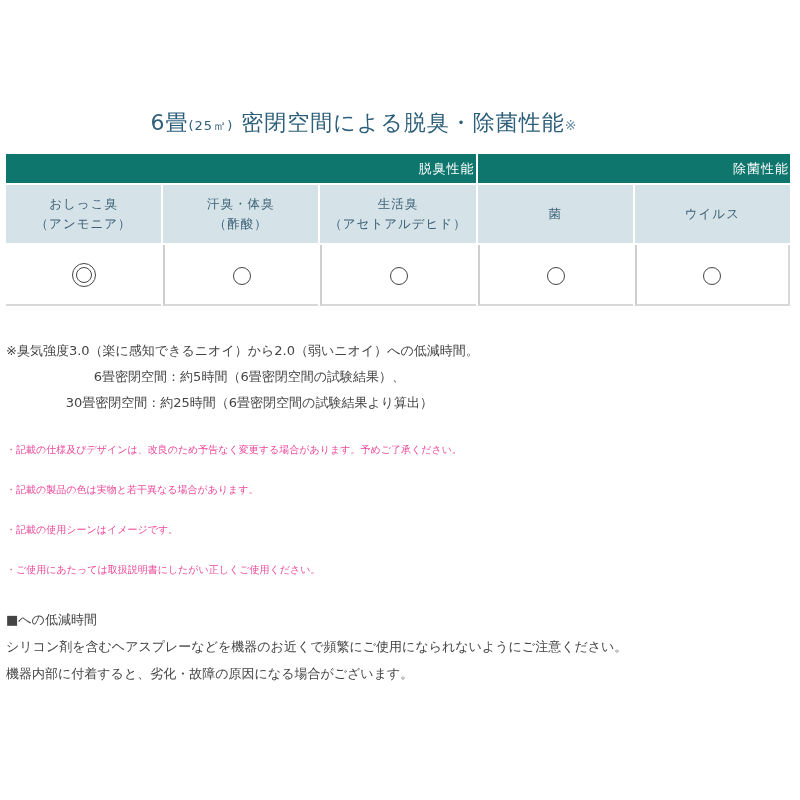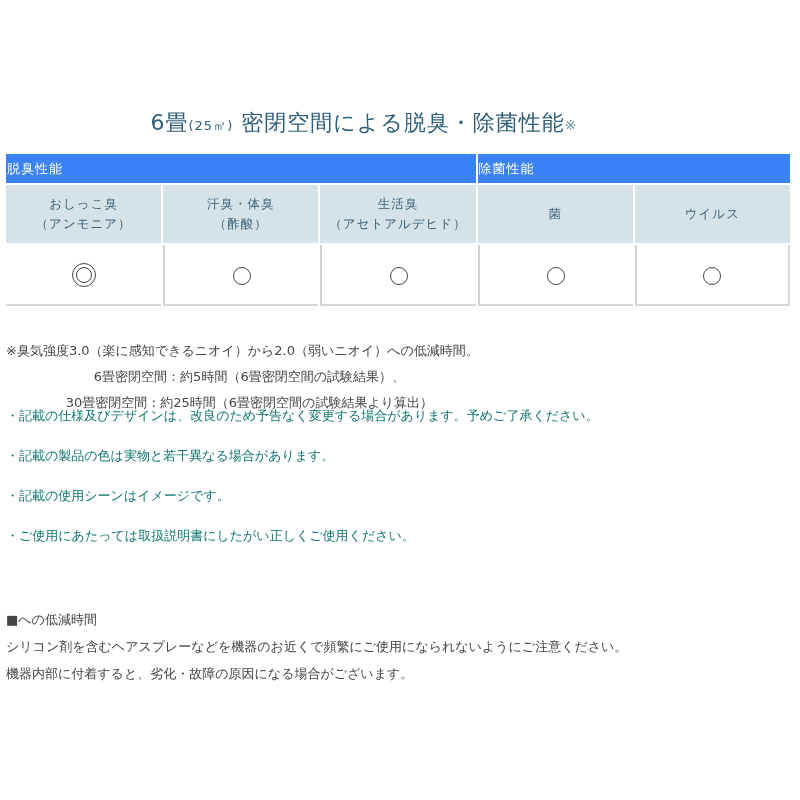--- a/index.html
+++ b/index.html
@@ -4,36 +4,36 @@
 <style>
   html, body { margin:0; padding:0; background:#ffffff; }
   body { width:800px; height:800px; position:relative; overflow:hidden;
          font-family:"DejaVu Sans", "Liberation Sans", sans-serif; color:#333; }
   .title { position:absolute; top:108px; left:0; width:648px; text-align:center;
            font-size:22px; color:#2e5f7a; letter-spacing:1px;margin-left:40px; }
   .title .small { font-size:13px; letter-spacing:1px; }
   .title .mark { font-size:14px; color:#6d8fa3; }
   table.spec { position:absolute; top:152px; left:6px; width:788px;
                border-collapse:separate; border-spacing:2px 2px; table-layout:fixed; margin:0 -2px; }
-  .spec th.group { background:#3b82f6; color:#ffffff; font-weight:normal; font-size:13px;
-                   height:27px; text-align:left; letter-spacing:1px; }
+  .spec th.group { background:#0f766e; color:#ffffff; font-weight:normal; font-size:13px;
+                   height:27px; text-align:right; letter-spacing:1px; }
   .spec th.sub { background:#d5e2e8; color:#3a6075; font-weight:normal; font-size:12.5px;
                  height:56px; text-align:center; line-height:20px; letter-spacing:1px; }
   .spec td.val { background:#fff; height:57px; text-align:center; font-size:20px; color:#444;
                  border-left:2px solid #cfcfcf; border-bottom:2px solid #d8d8d8; }
   .spec td.val.first { border-left:none; border-bottom:2px solid #d8d8d8; }
   .spec td.val.last { border-right:2px solid #d8d8d8; }
   .circle { display:inline-block; width:16px; height:16px; border:1.3px solid #444; border-radius:50%; vertical-align:middle; }
   .dcircle { display:inline-block; width:22px; height:22px; border:1.3px solid #444; border-radius:50%;
              position:relative; vertical-align:middle; }
   .dcircle::after { content:""; position:absolute; left:3px; top:3px; width:14px; height:14px;
                     border:1.3px solid #444; border-radius:50%; }
   .notes { position:absolute; left:6px; top:338px; font-size:13px; color:#444; line-height:26px;text-align:center; }
   .notes .indent { padding-left:14px; }
-  .bullets { position:absolute; left:6px; top:405px; font-size:13px; color:#0f766e; }
+  .bullets { position:absolute; left:6px; top:439px; font-size:10px; color:#ec4899; }
   .bullets div { height:40px; line-height:22px; }
   .caution { position:absolute; left:6px; top:606px; font-size:13px; color:#444; line-height:27px; }
 </style>
 </head>
 <body>
 
 <div class="title">
   <span>6畳</span><span class="small">(25㎡)</span>
   <span>密閉空間による脱臭・除菌性能</span><span class="mark">※</span>
 </div>

